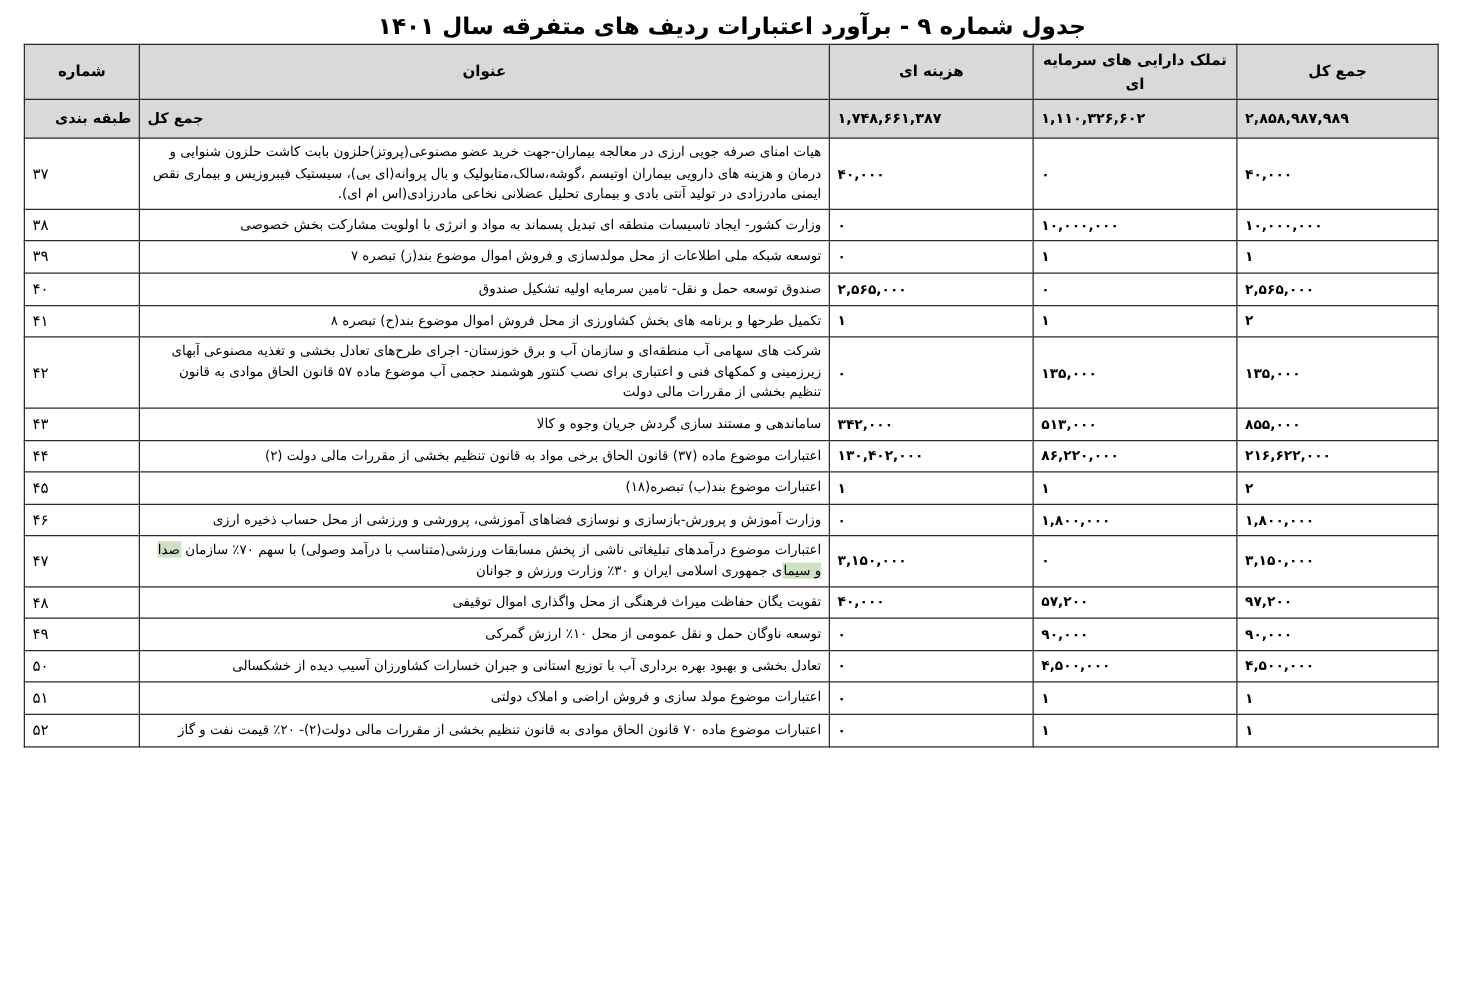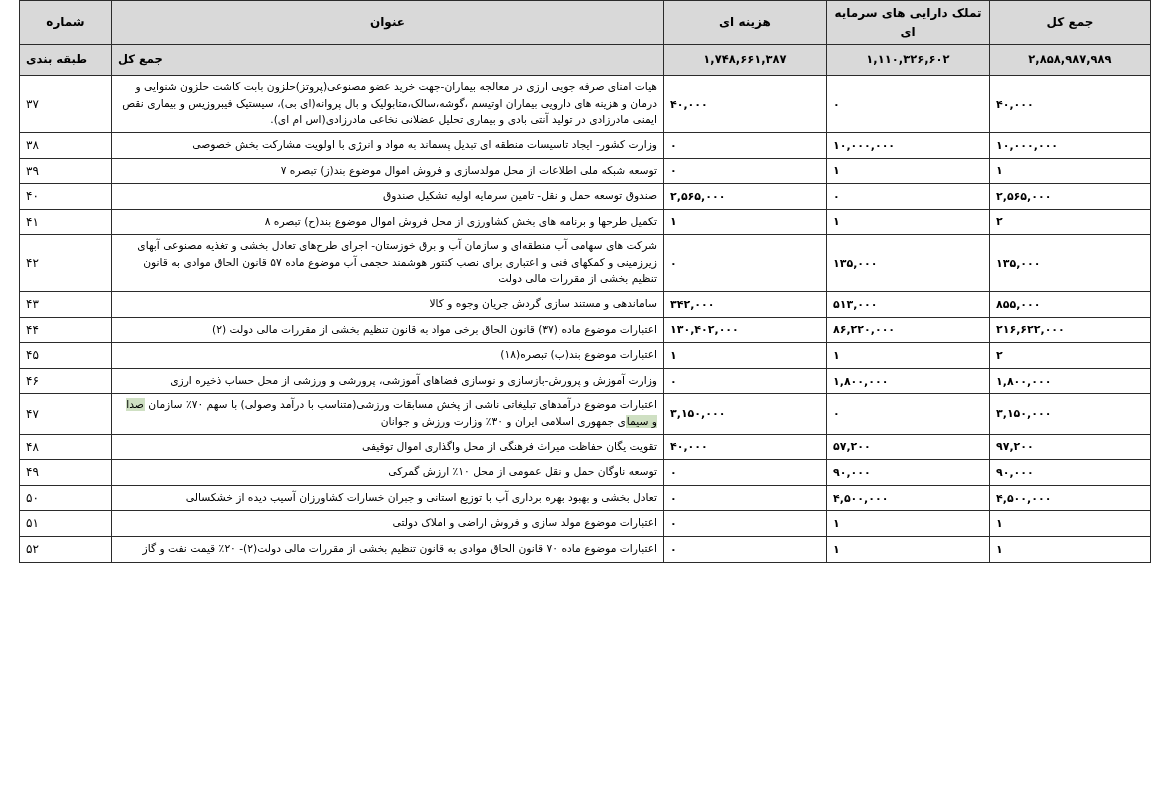--- a/index.html
+++ b/index.html
@@ -77,35 +77,34 @@
     text-align: center;
     height: 36px;
     padding: 4px 6px;
   }
 
   tr.total-row td {
     background: #d9d9d9;
     font-weight: bold;
     font-size: 11.5px;
     height: 24px;
-    text-align: center;
   }
 
   .col-num   { width: 92px;  text-align: center; }
   .col-title { width: 552px; text-align: right; }
   .col-hazin { width: 163px; text-align: left; }
   .col-tamal { width: 163px; text-align: left; }
   .col-total { width: 161px; text-align: left; }
 
   td.c-num    { text-align: left; font-size: 12px; }
   td.c-title  { text-align: right;  font-size: 10.7px; padding-right: 8px; padding-left: 8px; }
   td.c-val    { text-align: left;   font-size: 11px;  padding-left: 10px; white-space: nowrap; font-weight: bold; }
 
   tr.total-row td.t-label {
-    text-align: left;
+    text-align: right;
   }
   tr.total-row td.t-title {
     text-align: left;
     padding-left: 6px;
     font-weight: bold;
   }
 
   .hl-green {
     background: #cfe0c3;
     padding: 0 1px;
@@ -117,20 +116,21 @@
     font-weight: bold;
     padding-top: 16px;
     color: #000;
   }
 </style>
 </head>
 <body>
 
 <div class="page">
 
+  <h1 class="doc-title">جدول شماره ۹ - برآورد اعتبارات ردیف های متفرقه سال ۱۴۰۱</h1>
 
 
   <div class="table-wrap">
     <table class="budget">
       <colgroup>
         <col class="col-total">
         <col class="col-tamal">
         <col class="col-hazin">
         <col class="col-title">
         <col class="col-num">

